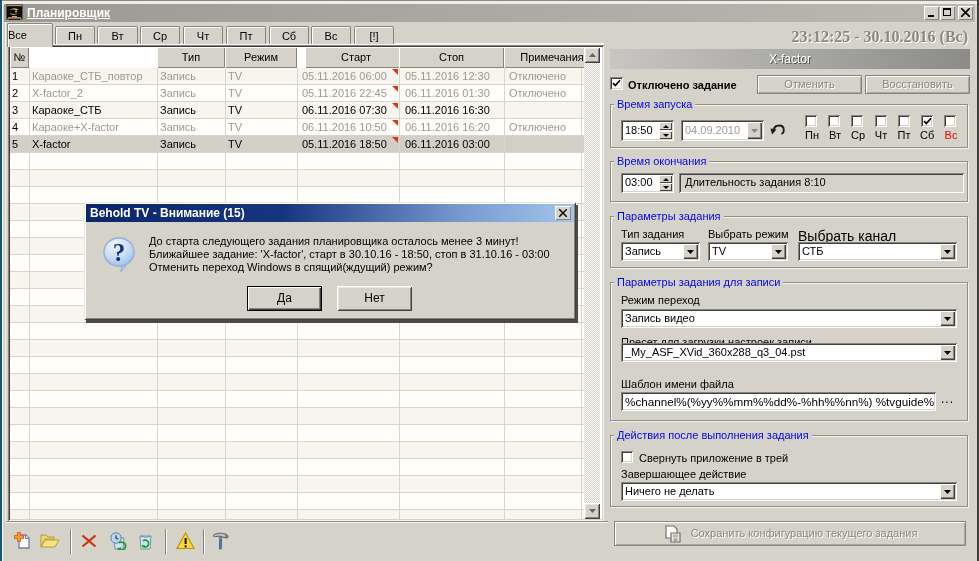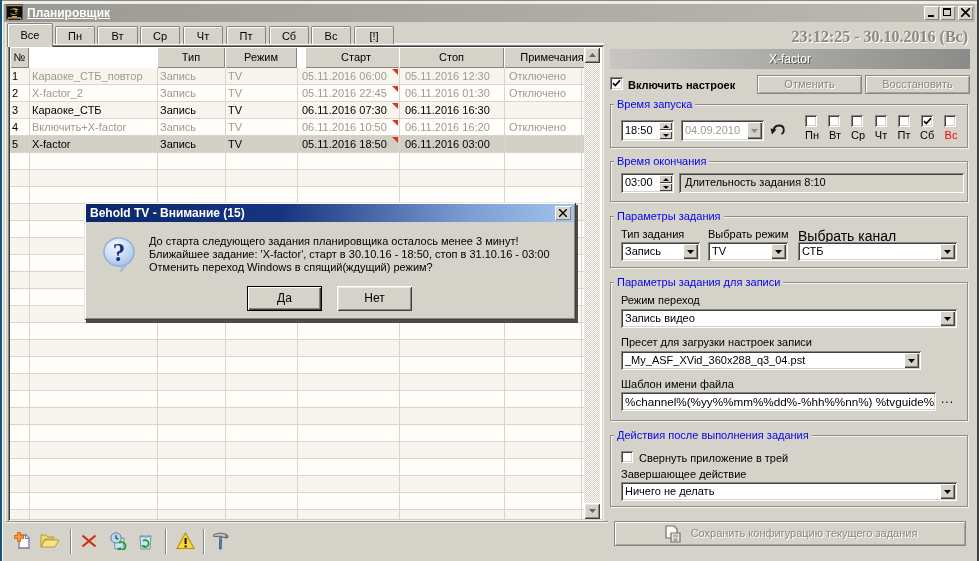--- a/index.html
+++ b/index.html
@@ -4,21 +4,21 @@
 <style>
 * { margin:0; padding:0; box-sizing:border-box; }
 html,body { width:979px; height:561px; overflow:hidden; }
 body { -webkit-font-smoothing:antialiased; position:relative; background:#d5d2c9; font-family:"Liberation Sans", sans-serif; font-size:11px; color:#000; }
 .abs { position:absolute; }
 .raised { background:#d5d2c9; box-shadow: inset 1px 1px 0 #ffffff, inset -1px -1px 0 #404040, inset 2px 2px 0 #e8e6e0, inset -2px -2px 0 #87857e; }
 .raised1 { background:#d5d2c9; box-shadow: inset 1px 1px 0 #ffffff, inset -1px -1px 0 #87857e; }
 .glabel { position:absolute; color:#0404ee; background:#d5d2c9; padding:0 3px; top:-7px; left:3px; font-size:11px; white-space:nowrap; }
 .group { position:absolute; border:1px solid #8f8d85; box-shadow: 1px 1px 0 #f6f4ef, inset 1px 1px 0 #f6f4ef; }
 .tab { top:26px; height:18px; background:#d5d2c9; border:1px solid #87857e; border-bottom:none; border-radius:2px 2px 0 0; box-shadow: inset 1px 1px 0 #fff; text-align:center; padding-top:3px; font-size:11px; }
-.tab-active { background:#d5d2c9; border:1px solid #87857e; border-bottom:none; border-radius:2px 2px 0 0; box-shadow: inset 1px 1px 0 #fff; text-align:center; padding-top:5px; font-size:11px; z-index:3; }
+.tab-active { background:#d5d2c9; border:1px solid #87857e; border-bottom:none; border-radius:2px 2px 0 0; box-shadow: inset 1px 1px 0 #fff; padding-top:5px; font-size:11px; z-index:3; }
 .hcell { position:absolute; top:0; height:21px; background:#d5d2c9; box-shadow: inset 1px 1px 0 #fff, inset -1px -1px 0 #87857e; text-align:center; padding-top:4px; font-size:11px; }
 .row { position:absolute; left:0; width:574px; height:17px; }
 .rowline { border-bottom:1px solid #d8d5cc; }
 .vline { position:absolute; top:0; width:1px; background:#d8d5cc; }
 .c0{left:2px;color:#000;} .c1{left:22px;} .c2{left:150px;} .c3{left:218px;} .c4{left:292px;} .c5{left:395px;} .c6{left:499px;}
 .ctxt { position:absolute; top:2px; white-space:nowrap; }
 .gry { color:#9c9a92; }
 .dayl { top:129px; width:14px; text-align:center; font-size:11px; }
 .combo { position:absolute; background:#fff; box-shadow: inset 1px 1px 0 #87857e, inset -1px -1px 0 #fff, inset 2px 2px 0 #404040, inset -2px -2px 0 #d5d2c9; }
 .combo .txt { position:absolute; left:4px; top:3px; font-size:11px; white-space:nowrap; }
@@ -114,21 +114,21 @@
           <span class="ctxt c0">3</span>
           <span class="ctxt c1">Караоке_СТБ</span>
           <span class="ctxt c2">Запись</span>
           <span class="ctxt c3">TV</span>
           <span class="ctxt c4">06.11.2016  07:30</span>
           <span class="ctxt c5">06.11.2016  16:30</span>
           <span style="position:absolute;left:382px;top:1px;width:0;height:0;border-top:6px solid #e23514;border-left:6px solid transparent;"></span>
         </div>
   <div class="row rowline" style="top:51px;background:#fffefb;">
           <span class="ctxt c0">4</span>
-          <span class="ctxt gry c1">Включить+X-factor</span>
+          <span class="ctxt gry c1">Караоке+X-factor</span>
           <span class="ctxt gry c2">Запись</span>
           <span class="ctxt gry c3">TV</span>
           <span class="ctxt gry c4">06.11.2016  10:50</span>
           <span class="ctxt gry c5">06.11.2016  16:20</span>
           <span class="ctxt gry c6">Отключено</span>
           <span style="position:absolute;left:382px;top:1px;width:0;height:0;border-top:6px solid #e23514;border-left:6px solid transparent;"></span>
         </div>
   <div class="row rowline" style="top:68px;background:#d2cfc6;">
           <span class="ctxt c0">5</span>
           <span class="ctxt c1">X-factor</span>
@@ -228,21 +228,21 @@
 
 <div class="abs" id="toolbar"></div>
 
 <div class="abs" style="left:780px;top:28px;width:188px;text-align:right;font-family:'Liberation Serif',serif;font-weight:bold;font-size:16px;color:#8a887f;text-shadow:1px 1px 0 #fff;white-space:nowrap;">23:12:25 - 30.10.2016 (Вс)</div>
 <div class="abs" style="left:610px;top:49px;width:360px;height:20px;background:linear-gradient(to right,#c7c6c2,#8b8b89);text-align:center;color:#fff;font-size:12px;padding-top:3px;text-shadow:1px 1px 0 #555;">X-factor</div>
 
 <div class="cb" style="left:610px;top:77px;width:13px;height:13px;"></div>
 <svg class="abs" style="left:612px;top:79px;" width="9" height="9" viewBox="0 0 9 9">
     <path d="M1 4.2 L3.3 6.5 L8 1.2" stroke="#000" stroke-width="1.7" fill="none"></path>
   </svg>
-<div class="abs" style="left:628px;top:79px;font-size:11px;font-weight:bold;">Включить настроек</div>
+<div class="abs" style="left:628px;top:79px;font-size:11px;font-weight:bold;">Отключено задание</div>
 <div class="btn-dis" style="left:757px;top:75px;width:105px;height:19px;padding-top:2px;">Отменить</div>
 <div class="btn-dis" style="left:865px;top:75px;width:105px;height:19px;padding-top:2px;">Восстановить</div>
 
 <div class="group" style="left:610px;top:104px;width:358px;height:44px;">
  <div class="glabel">Время запуска</div>
 </div>
 <div class="combo" style="left:621px;top:120px;width:53px;height:21px;">
  <div class="txt" style="top:4px;">18:50</div>
  <div class="spin" style="top:2px;height:8px;">
       <svg style="position:absolute;left:3.5px;top:2.5px;" width="6" height="3" viewBox="0 0 6 3">
@@ -342,21 +342,21 @@
 <div class="abs" style="left:621px;top:294px;font-size:11px;">Режим переход</div>
 <div class="combo" style="left:621px;top:309px;width:336px;height:19px;">
  <div class="txt">Запись видео</div>
  <div class="drop">
       <svg width="7" height="4" viewBox="0 0 7 4" style="top:6px;left:4px;">
         <path d="M0 0 L7 0 L3.5 4 Z" fill="#000"></path>
       </svg>
     </div>
 </div>
 <div class="abs" style="left:621px;top:336px;font-size:11px;">Пресет для загрузки настроек записи</div>
-<div class="combo" style="left:621px;top:351px;width:300px;height:19px;text-align:center;">
+<div class="combo" style="left:621px;top:343px;width:336px;height:19px;text-align:center;">
  <div class="txt">_My_ASF_XVid_360x288_q3_04.pst</div>
  <div class="drop">
       <svg width="7" height="4" viewBox="0 0 7 4" style="top:6px;left:4px;">
         <path d="M0 0 L7 0 L3.5 4 Z" fill="#000"></path>
       </svg>
     </div>
 </div>
 <div class="abs" style="left:621px;top:378px;font-size:11px;">Шаблон имени файла</div>
 <div class="combo" style="left:621px;top:392px;width:315px;height:19px;">
  <div class="txt" style="font-size:11.7px;">%channel%(%yy%%mm%%dd%-%hh%%nn%) %tvguide%</div>

